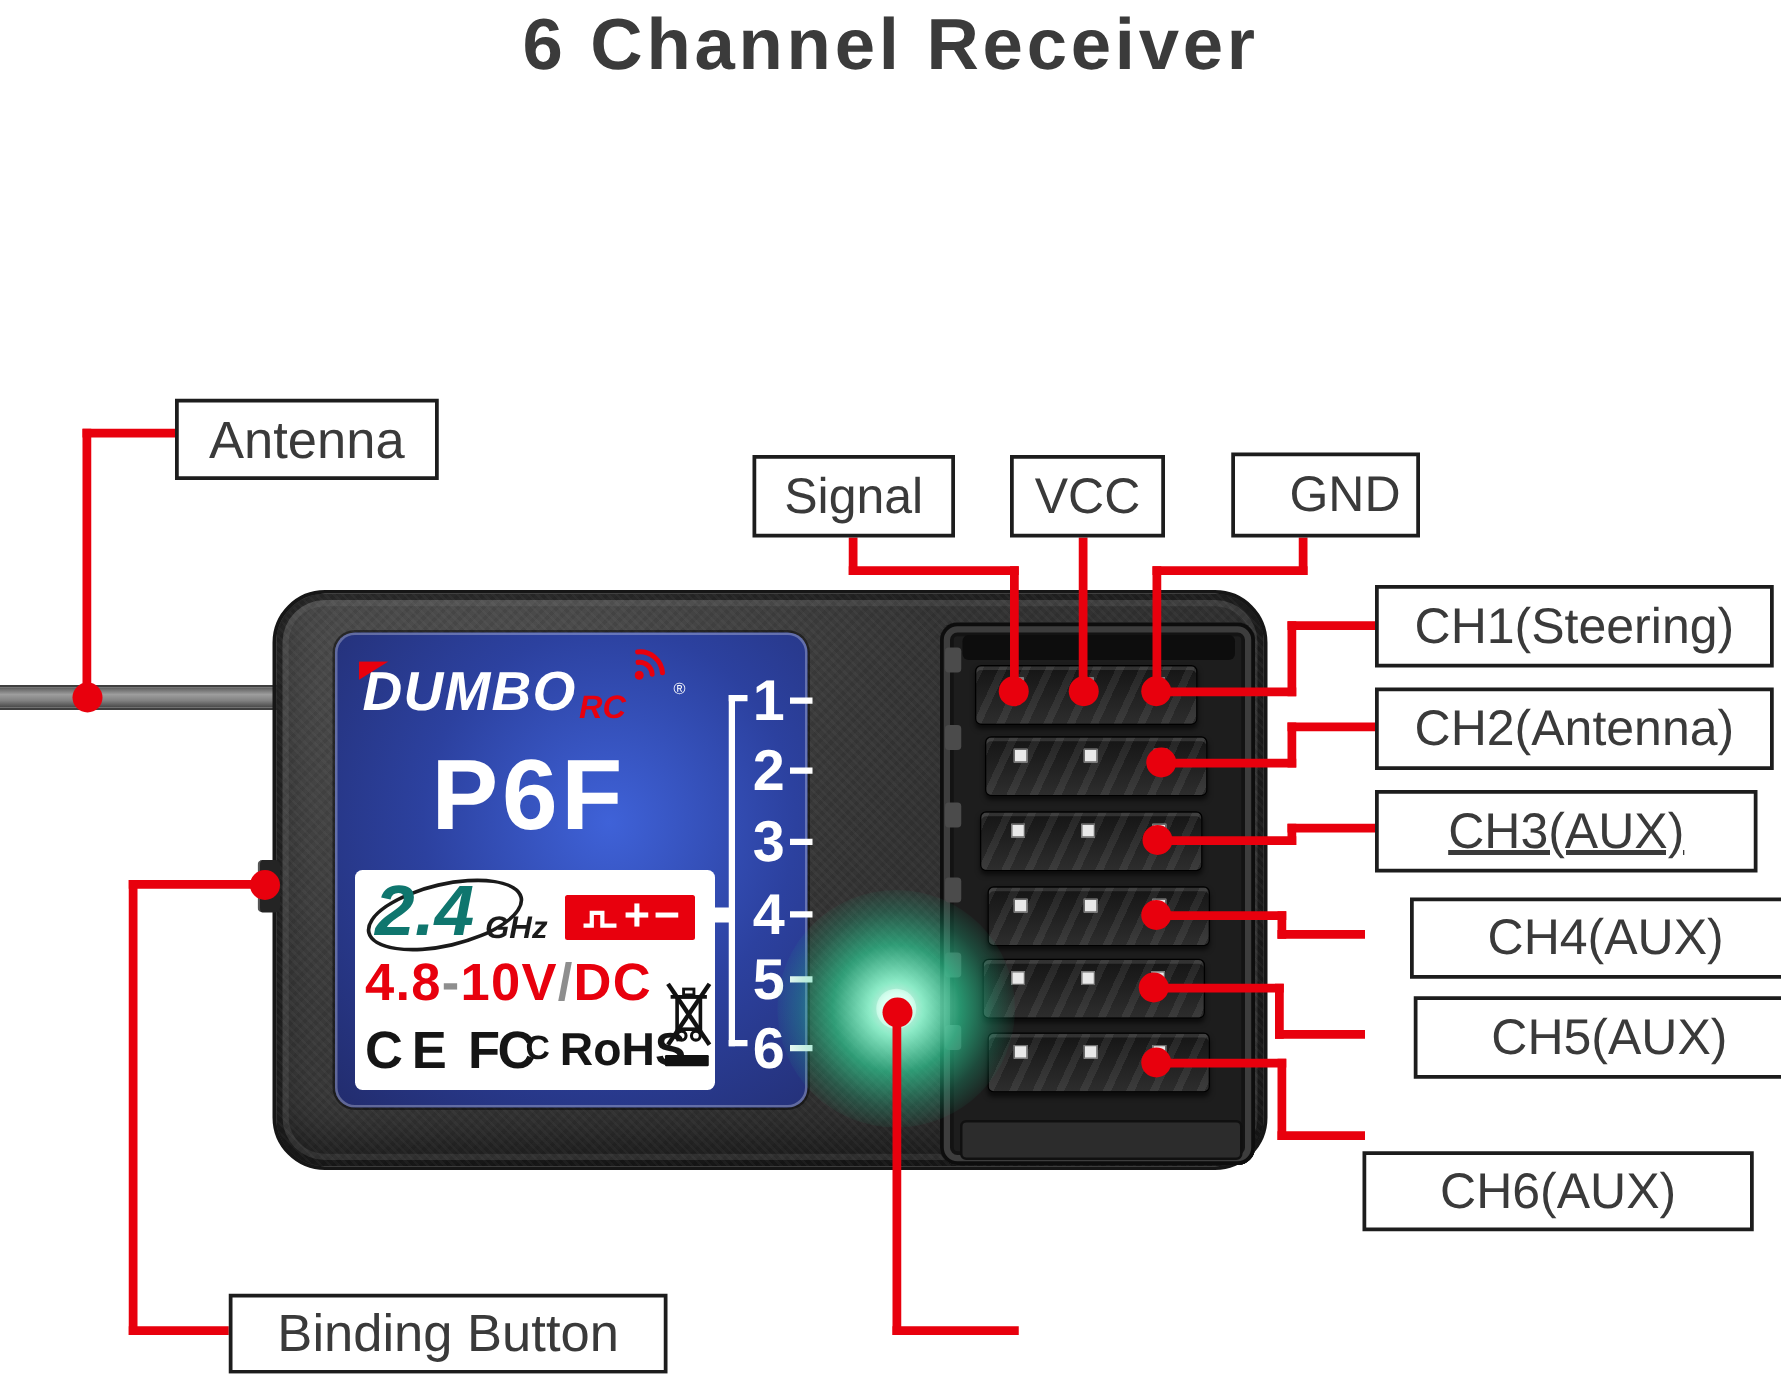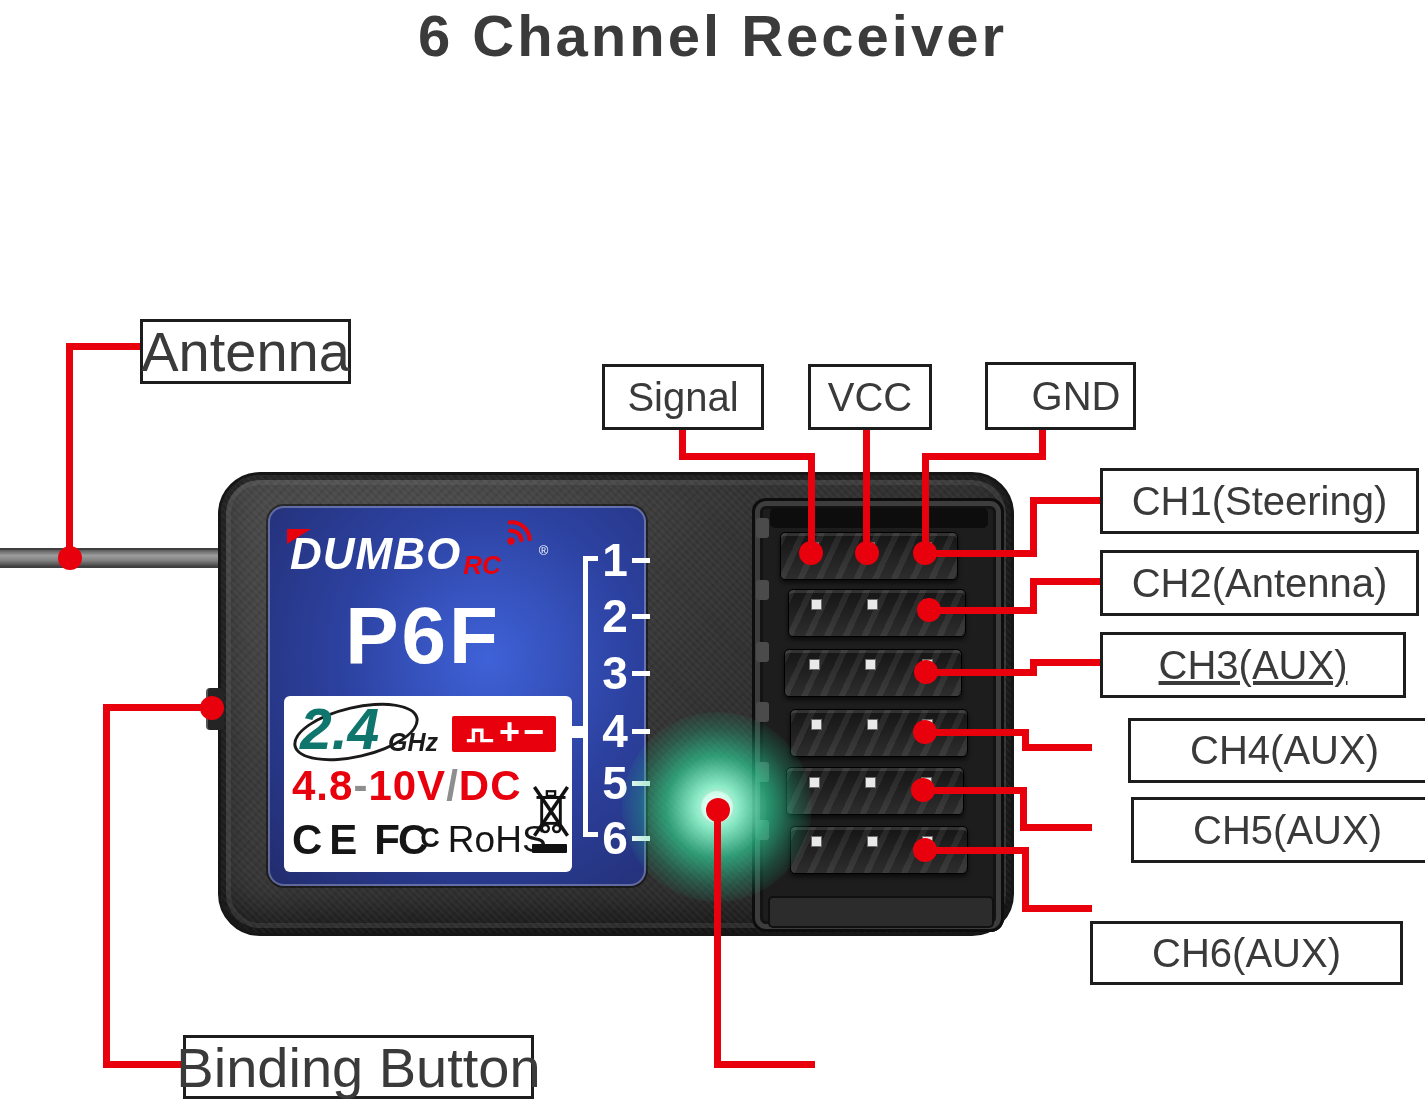--- a/index.html
+++ b/index.html
@@ -52,21 +52,21 @@
   .pulsebox{position:absolute;left:168px;top:20px;width:104px;height:36px;background:#e8000d;
             display:flex;align-items:center;justify-content:center;gap:3px;border-radius:2px;}
   .pm{color:#fff;font-size:36px;font-weight:bold;line-height:0;margin-top:-4px;}
   .volt{position:absolute;left:8px;top:66px;font-size:42px;font-weight:bold;color:#e8000d;
         letter-spacing:1px;white-space:nowrap;}
   .volt .sep{color:#8e8e8e;}
   .certs{position:absolute;left:8px;top:120px;display:flex;align-items:center;gap:10px;color:#151515;}
   .ce{font-size:42px;font-weight:bold;letter-spacing:7px;}
   .fcc{font-size:42px;font-weight:bold;letter-spacing:-2px;}
   .fcc-c{font-size:27px;font-weight:bold;margin-left:-6px;position:relative;top:-7px;}
-  .rohs{font-size:37px;font-weight:normal;letter-spacing:0px;}
+  .rohs{font-size:37px;font-weight:bold;letter-spacing:0px;}
   .weee{position:absolute;right:0px;top:88px;}
   .weee-bar{position:absolute;right:5px;top:148px;width:35px;height:9px;background:#111;border-radius:1px;}
 
   
   .num{position:absolute;left:598px;width:34px;text-align:center;font-size:46px;font-weight:bold;
        color:#fff;z-index:5;line-height:60px;height:60px;}
   .dash{position:absolute;left:632px;width:18px;height:5px;background:#fff;z-index:5;}
   .brk{position:absolute;background:#fff;z-index:5;}
 
   
@@ -92,21 +92,21 @@
         background:radial-gradient(circle,#ffffff 0%,#d6ffef 55%,rgba(180,255,226,0) 100%);}
 
   
   .rl{position:absolute;background:#e8000d;z-index:7;}
   .dot{position:absolute;width:24px;height:24px;border-radius:50%;background:#e8000d;z-index:8;}
 
   
   .callout{position:absolute;background:#fff;border:3px solid #1d1d1d;display:flex;
            align-items:center;justify-content:center;font-size:40px;color:#3a3a3a;
            white-space:nowrap;z-index:9;}
-  .fs42{font-size:56px;}
+  .fs42{font-size:42px;}
 </style>
 </head>
 <body>
 
 <div class="canvas">
 
   <div class="title">6 Channel Receiver</div>
 
   <div class="wire"></div>
 

